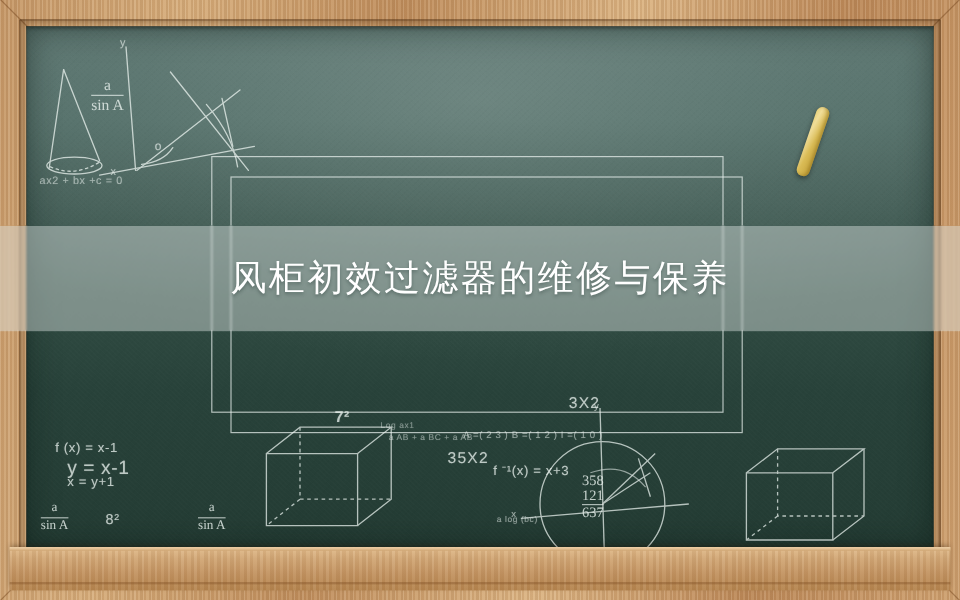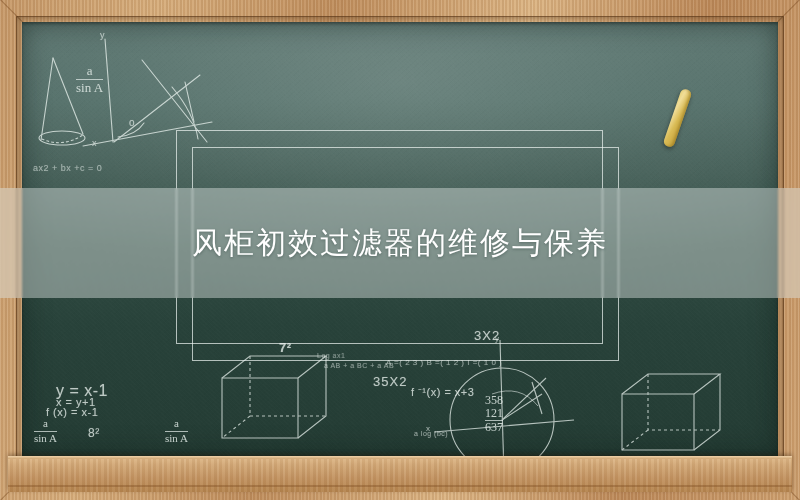--- a/index.html
+++ b/index.html
@@ -96,21 +96,21 @@
     box-shadow:0 2px 3px rgba(0,0,0,.45);
   }
   .chalk-yellow{
     left:547px;top:456px;width:55px;
     background:linear-gradient(180deg,#ffd23a 0%,#f8c215 45%,#dca303 100%);
     box-shadow:0 2px 3px rgba(0,0,0,.45);
   }
 
   
   .band{
-    position:absolute;left:0;right:0;top:188px;height:110px;
+    position:absolute;left:0;right:0;top:188px;height:88px;
     background:rgba(222,230,228,.44);
     backdrop-filter:blur(1px);
     display:flex;align-items:center;justify-content:center;
   }
   .band-title{
     color:#ffffff;font-size:30px;letter-spacing:2px;font-weight:400;
     font-family:"Liberation Sans","DejaVu Sans",sans-serif;
     text-shadow:0 1px 3px rgba(40,60,55,.45);
     user-select:none;
   }
@@ -177,26 +177,26 @@
       <g stroke="#dfe8e4" stroke-width="1" fill="none" opacity="0.6">
         <path d="M470 372 q28 -10 46 12"></path>
       </g>
     </svg>
 
     <div class="frac" style="left:54px;top:42px;font-size:13px;">
       <span class="num">a</span>
       <span class="bar"></span>
       <span class="den">sin A</span>
     </div>
-    <div class="chalk-text" style="left:11px;top:141px;font-size:9px;opacity:.6;">ax2 + bx +c = 0</div>
+    <div class="chalk-text" style="left:11px;top:123px;font-size:9px;opacity:.6;">ax2 + bx +c = 0</div>
     <div class="chalk-text" style="left:78px;top:8px;font-size:9px;opacity:.7;">y</div>
     <div class="chalk-text" style="left:70px;top:116px;font-size:9px;opacity:.7;">x</div>
     <div class="chalk-text" style="left:107px;top:95px;font-size:10px;opacity:.75;">o</div>
 
-    <div class="chalk-text" style="left:24px;top:346px;font-size:11px;margin-top:38px;">f (x)  =  x-1</div>
+    <div class="chalk-text" style="left:24px;top:346px;font-size:11px;">f (x)  =  x-1</div>
     <div class="chalk-text" style="left:34px;top:360px;font-size:16px;">y  =  x-1</div>
     <div class="chalk-text" style="left:34px;top:374px;font-size:11px;">x  =  y+1</div>
 
     <div class="frac" style="left:12px;top:396px;font-size:11px;">
       <span class="num">a</span>
       <span class="bar"></span>
       <span class="den">sin A</span>
     </div>
     <div class="chalk-text" style="left:66px;top:404px;font-size:12px;">8²</div>
 

